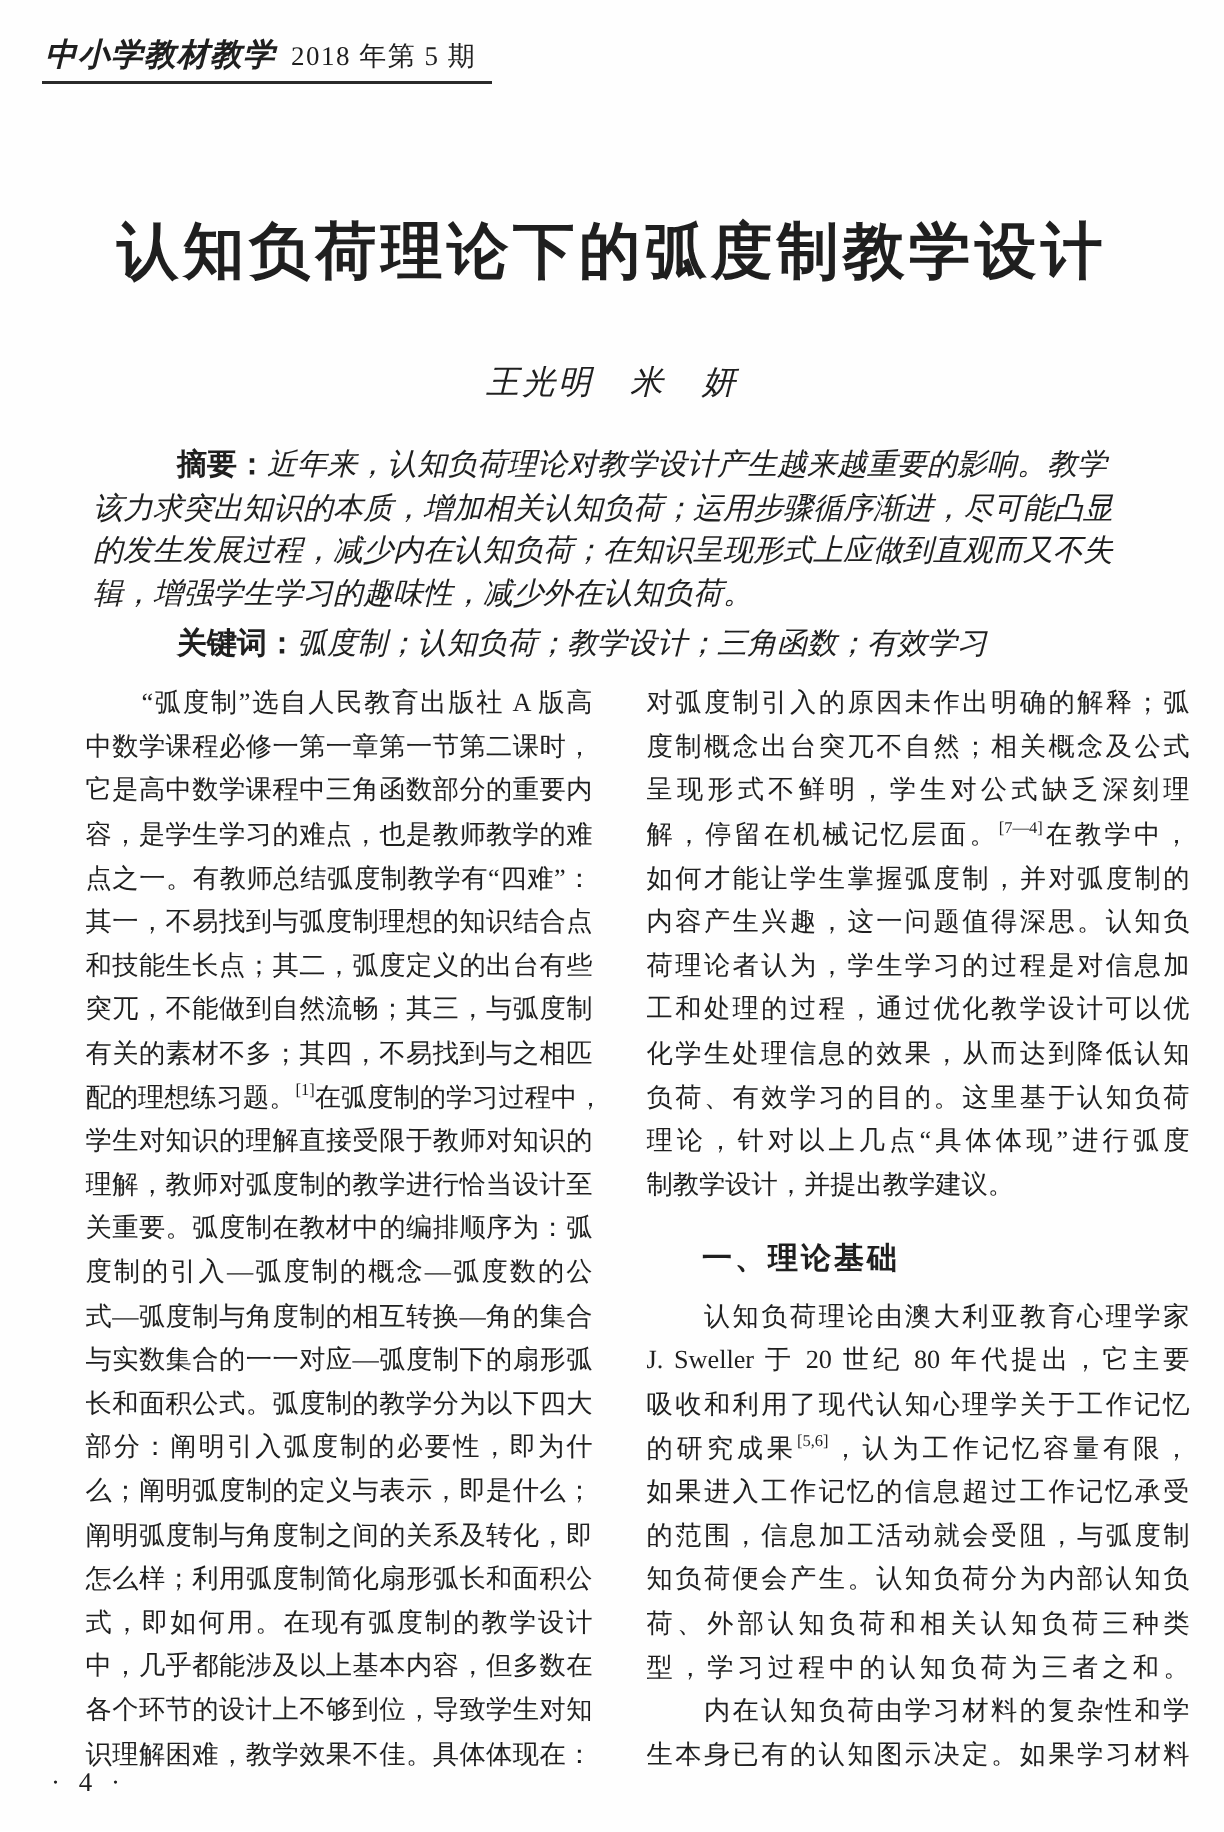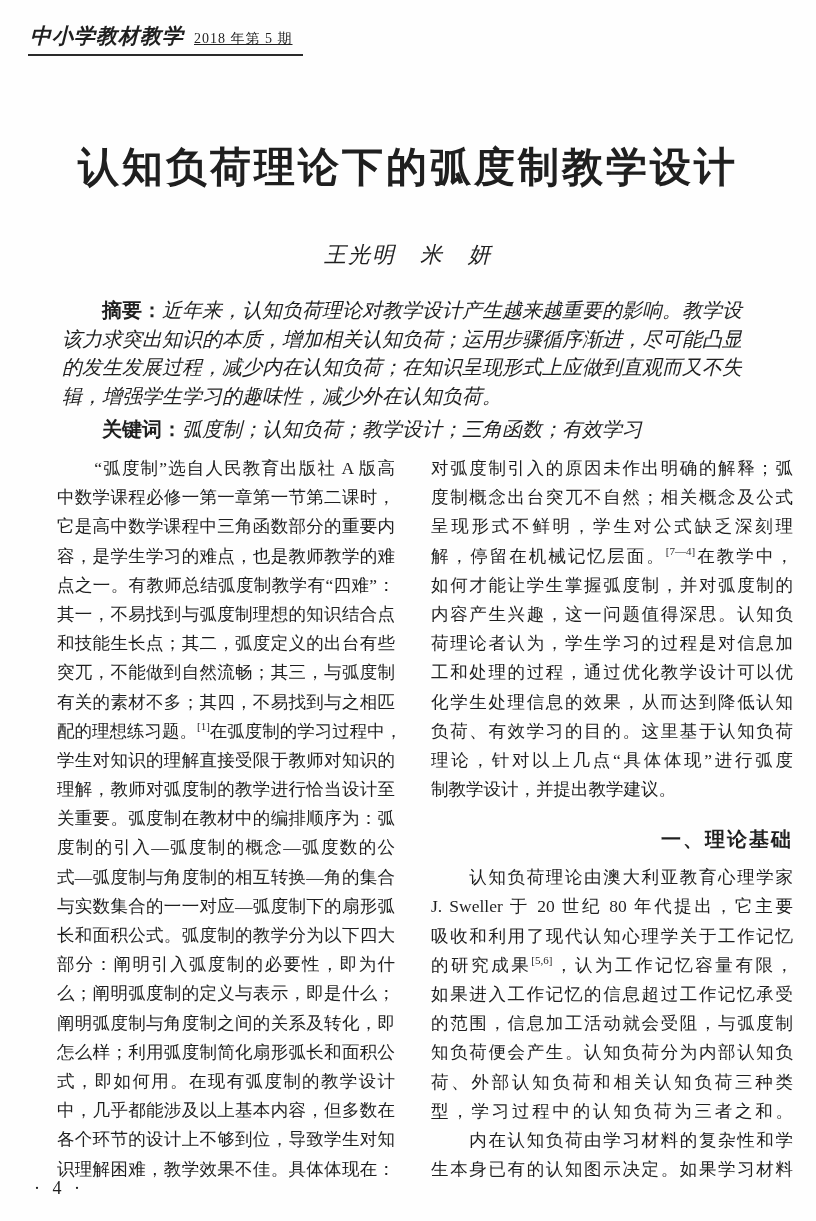--- a/index.html
+++ b/index.html
@@ -22,24 +22,23 @@
     padding: 0 10px 4px 2px;
     white-space: nowrap;
   }
   .journal-name {
     font-weight: bold;
     font-style: italic;
     font-size: 21px;
     letter-spacing: 1px;
   }
   .journal-issue {
-    font-size: 14px;
+    font-size: 18px;
     margin-left: 10px;
     letter-spacing: 1px;
-    text-decoration: underline;
   }
 
   
   .paper-title {
     position: absolute;
     top: 144px;
     left: 0;
     width: 100%;
     margin: 0;
     text-align: center;
@@ -82,20 +81,21 @@
   }
   .keywords-block .line {
     height: 28.7px;
     line-height: 28.7px;
     font-size: 20px;
   }
   .abstract-block b, .keywords-block b {
     font-style: normal;
     font-weight: bold;
     font-family: "Liberation Sans", "DejaVu Sans", sans-serif;
+    margin-left: 16px;
   }
 
   
   .columns {
     position: absolute;
     left: 57px;
     top: 454px;
     display: flex;
     gap: 36px;
   }
@@ -122,21 +122,20 @@
   }
 
   .section-heading {
     margin: 21px 0 10px 0;
     padding-left: 37px;
     font-family: "Liberation Sans", "DejaVu Sans", sans-serif;
     font-weight: bold;
     font-size: 20px;
     letter-spacing: 2px;
     line-height: 28px;
-    text-align: right;
   }
 
   
   .page-number {
     position: absolute;
     left: 34px;
     top: 1178px;
     font-size: 18px;
     letter-spacing: 4px;
   }

